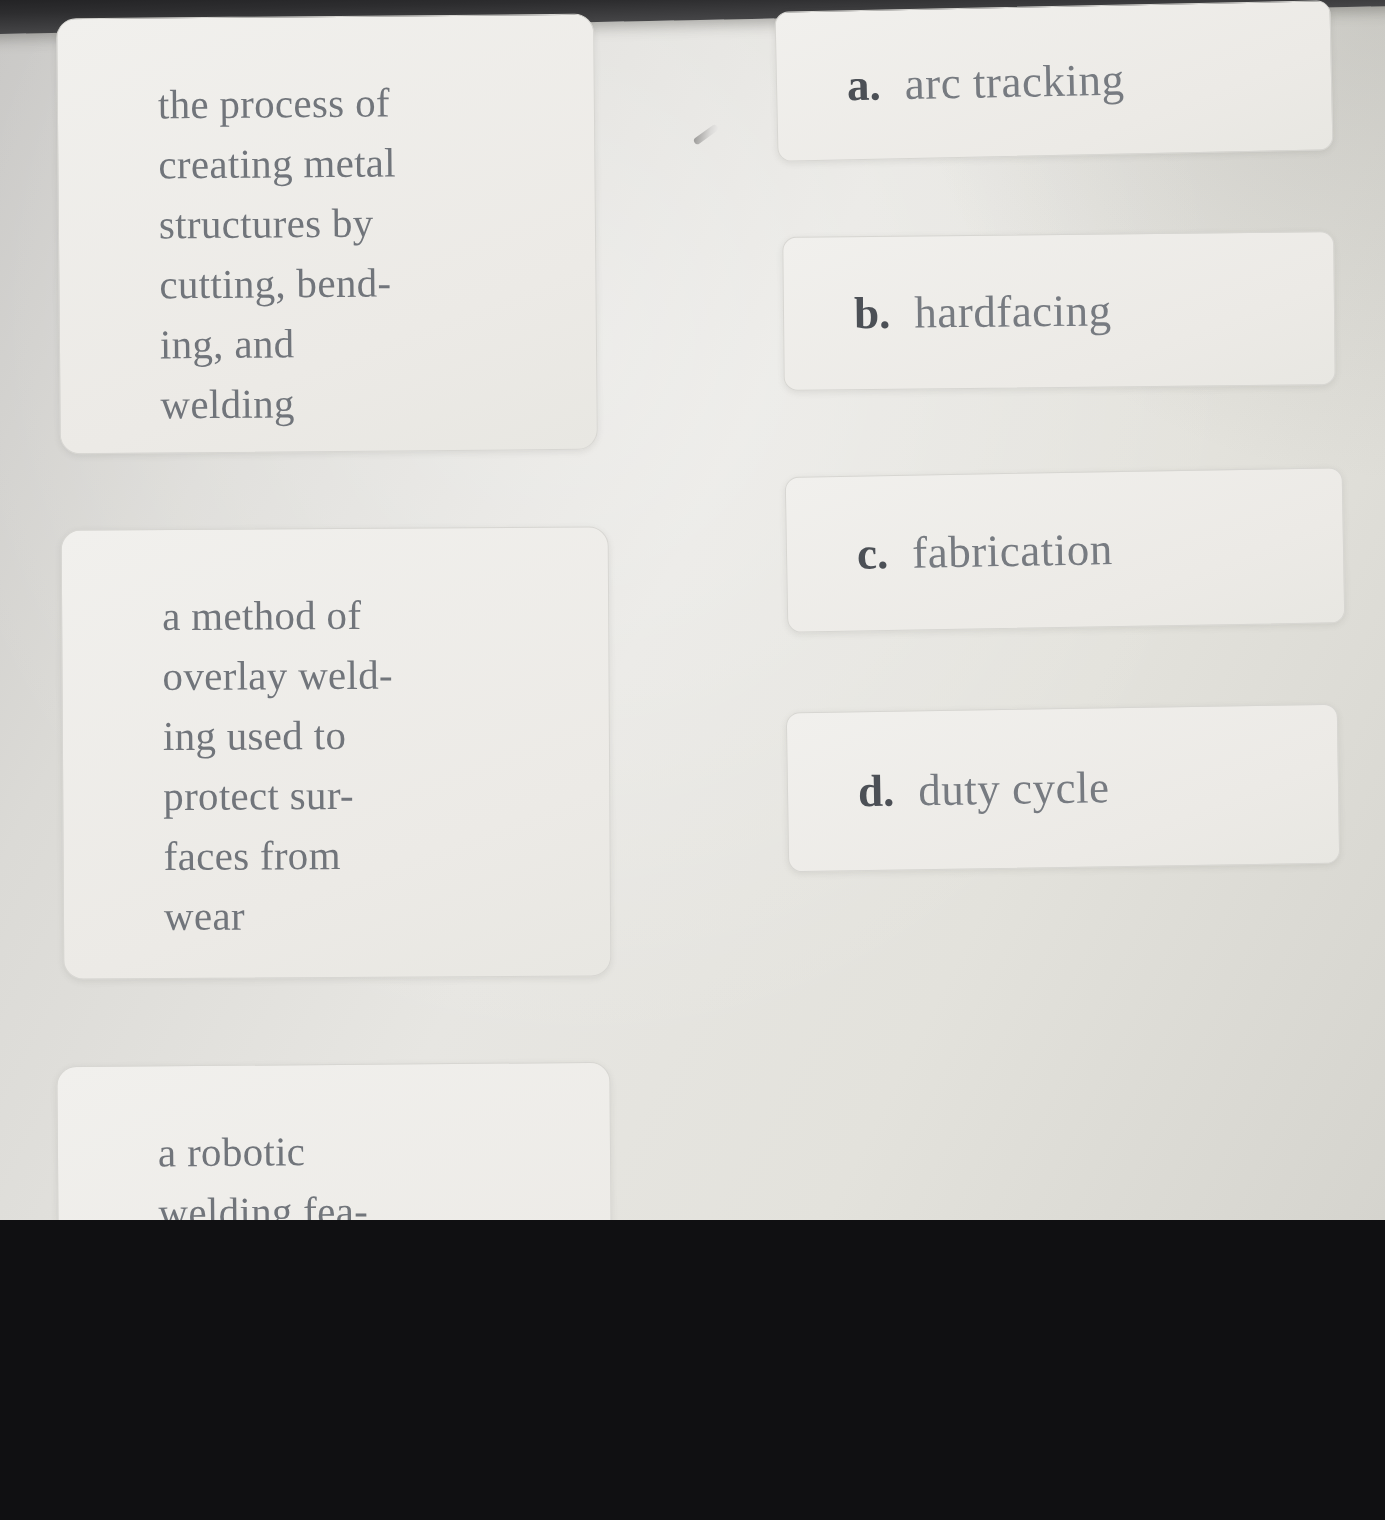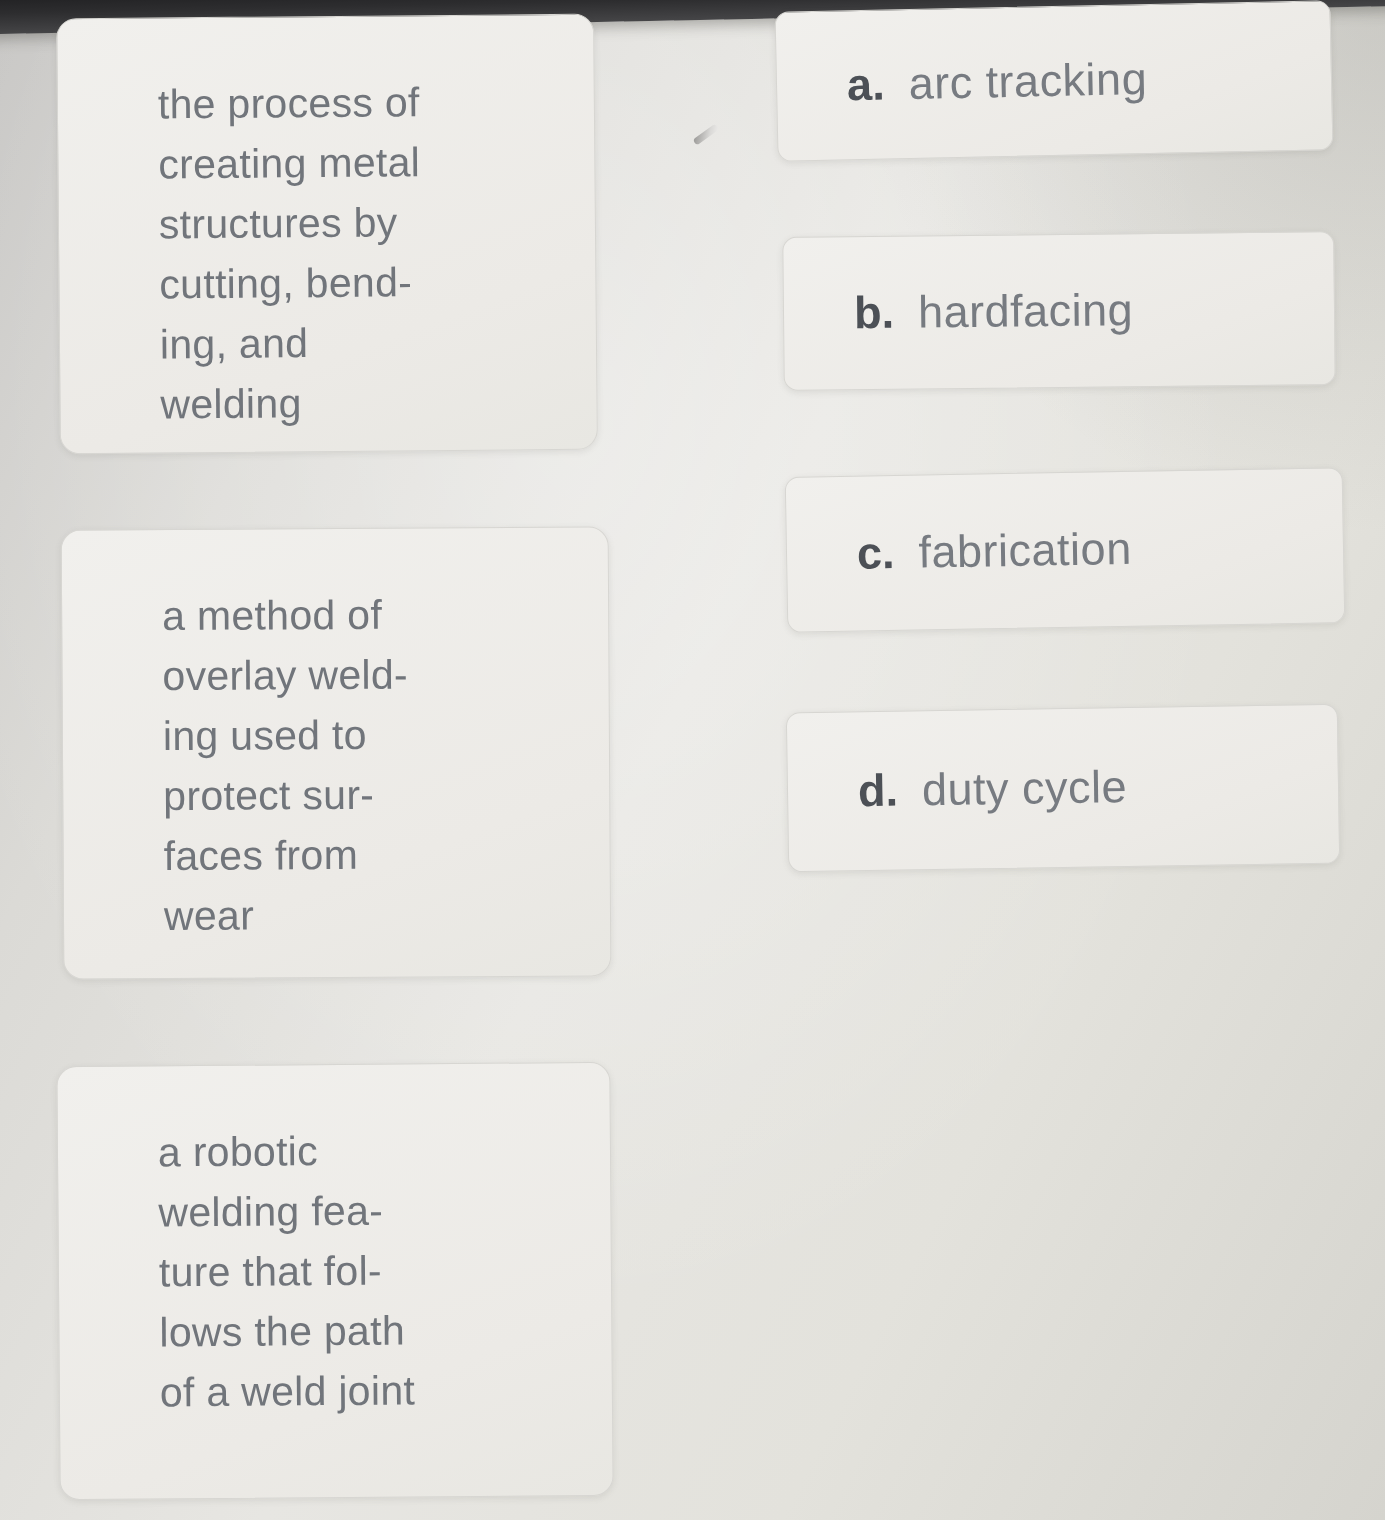--- a/index.html
+++ b/index.html
@@ -3,23 +3,23 @@
 <meta charset="utf-8">
 <style>
   html, body {
     margin: 0;
     padding: 0;
     background: #101012;
   }
   .stage {
     position: relative;
     width: 1385px;
-    height: 1520px;
+    height: 1220px;
     overflow: hidden;
-    font-family: Liberation Sans, sans-serif;
+    font-family: Liberation Serif, serif;
     background:
       radial-gradient(circle at 100% 0%, rgba(110,110,106,0.22), rgba(110,110,106,0) 26%),
       radial-gradient(ellipse at 42% 28%, rgba(255,255,255,0.38), rgba(255,255,255,0) 58%),
       linear-gradient(117deg, #c8c7c5 0%, #dbdad6 22%, #e7e6e2 48%, #e3e2dc 72%, #d5d4ce 100%);
   }
 
   
   .bezel {
     position: absolute;
     left: -16px;

